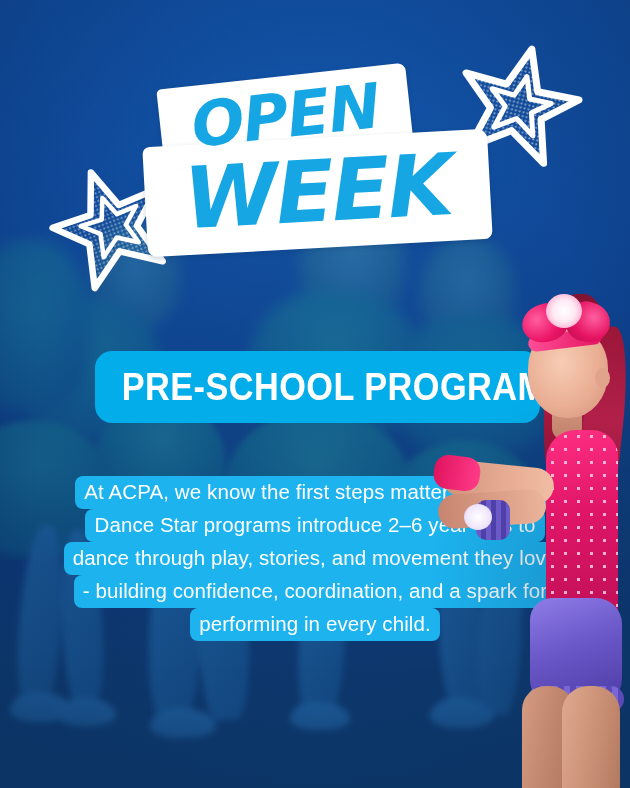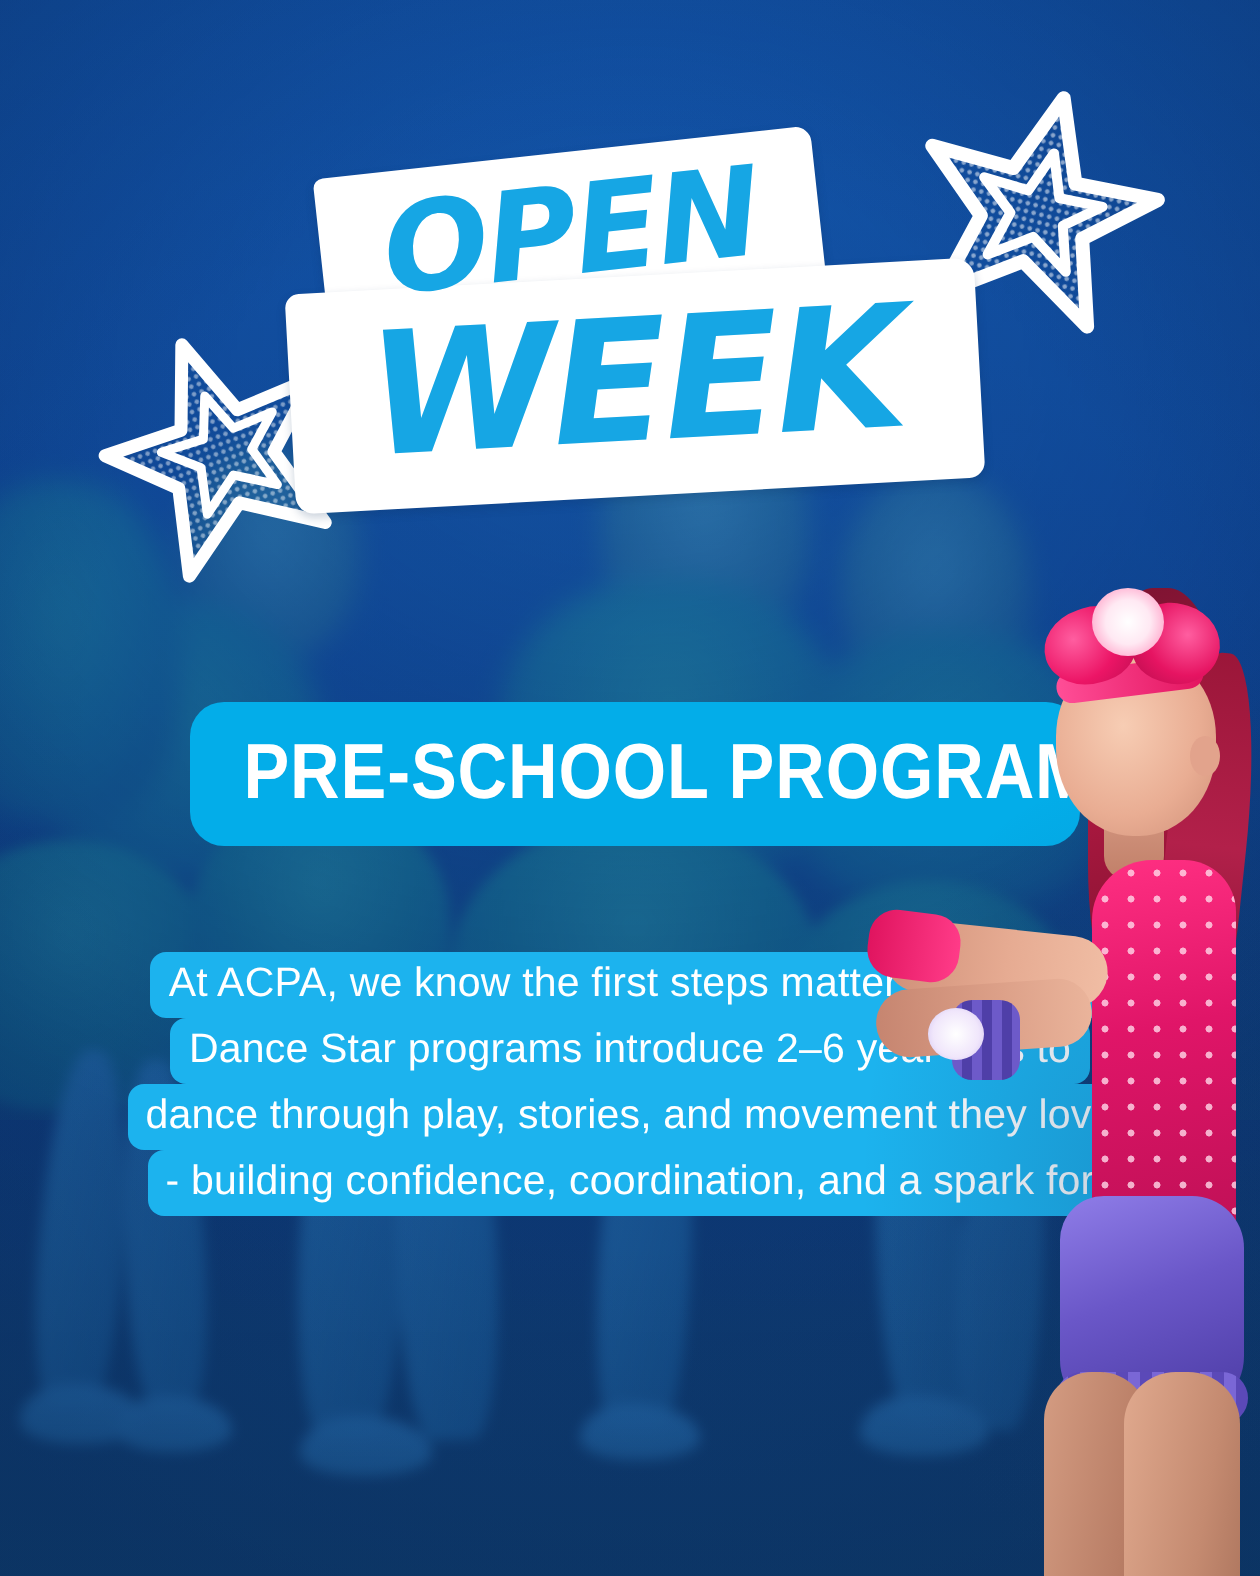--- a/index.html
+++ b/index.html
@@ -276,20 +276,23 @@
     </div>
     <div class="line">
       <span>Dance Star programs introduce 2–6 year olds to</span>
     </div>
     <div class="line">
       <span>dance through play, stories, and movement they love</span>
     </div>
     <div class="line">
       <span>- building confidence, coordination, and a spark for</span>
     </div>
+    <div class="line">
+      <span>performing in every child.</span>
+    </div>
   </div>
 
   <div id="dancer">
     <div class="d-shadow"></div>
     <div class="p d-hair-back"></div>
     <div class="p d-ponytail"></div>
     <div class="p d-neck"></div>
     <div class="p d-torso"></div>
     <div class="p d-dots"></div>
     <div class="p d-skirt"></div>

